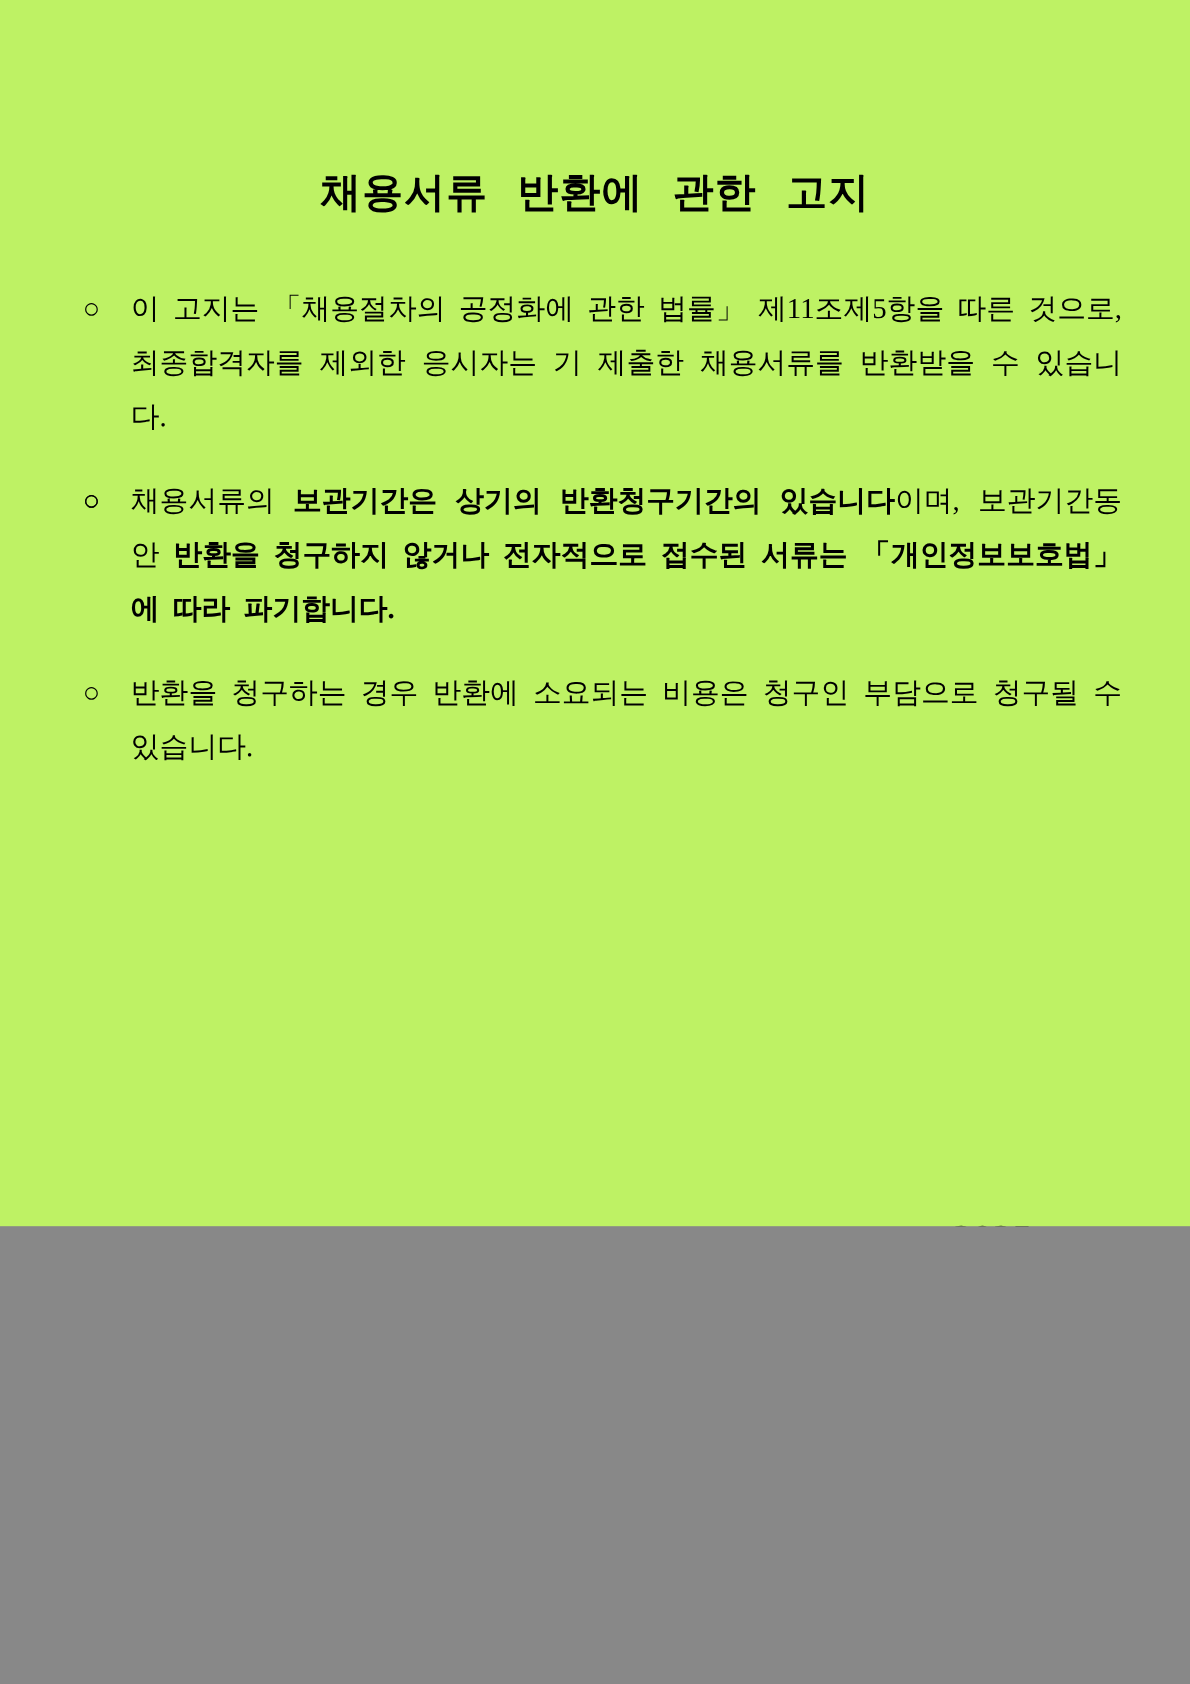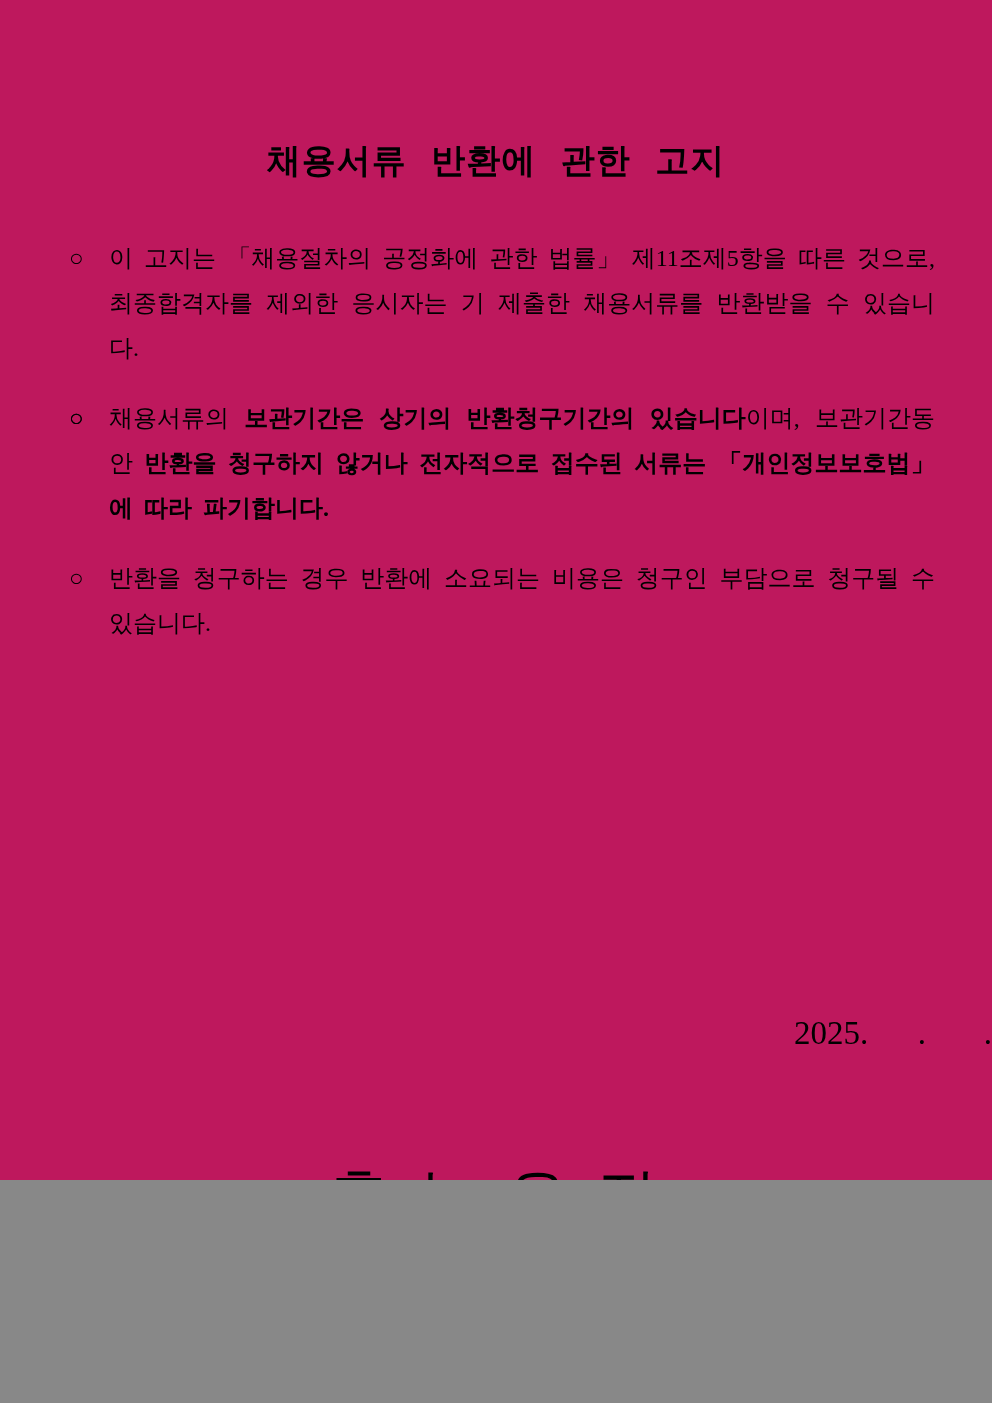--- a/index.html
+++ b/index.html
@@ -1,21 +1,21 @@
 <!DOCTYPE html>
 <html><head>
 <meta charset="utf-8">
 <style>
   html, body { margin: 0; padding: 0; background: #888; }
   .page {
     position: relative;
     width: 992px;
-    height: 1180px;
+    height: 1022px;
     margin: 0 auto;
-    background: #be185d;
+    background: #bef264;
     font-family: "Liberation Serif", "DejaVu Serif", serif;
     color: #000;
     overflow: hidden;
   }
   .doc-title {
     position: absolute;
     top: 138px;
     left: 0;
     width: 100%;
     text-align: center;

